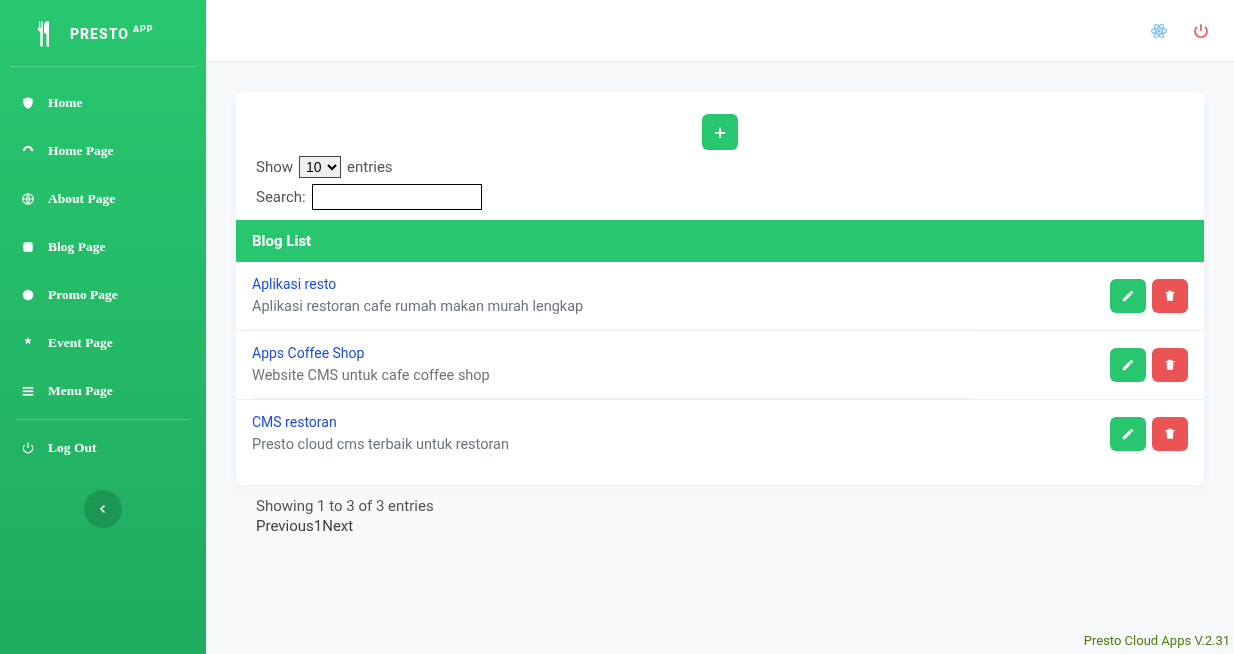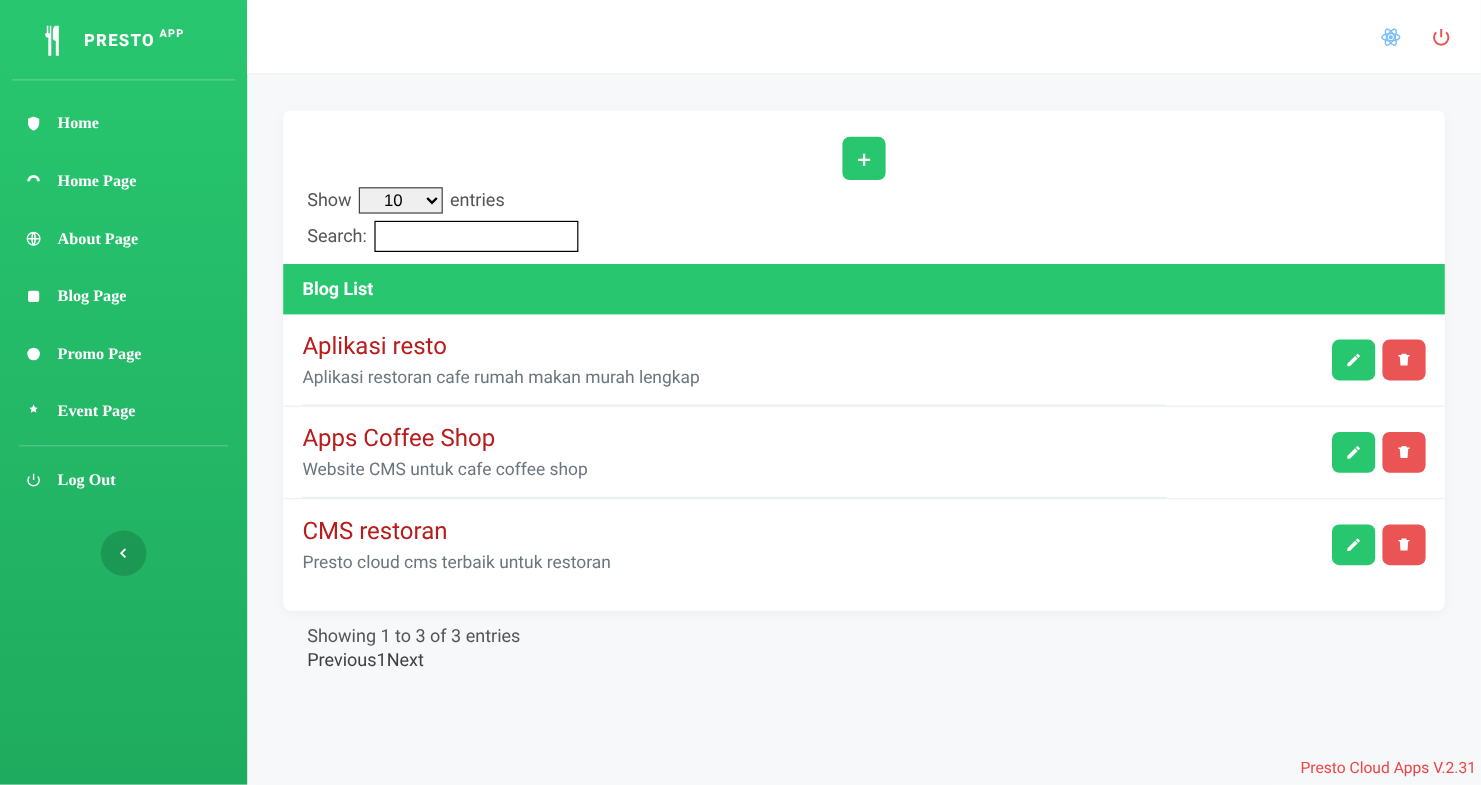--- a/index.html
+++ b/index.html
@@ -120,21 +120,21 @@
     cursor: pointer;
     color: #fff;
   }
   .btn-green { background: #28c76f; }
   .btn-red { background: #ea5455; }
   .btn-add { width: 36px; height: 36px; font-size: 18px; font-weight: 800; }
   .btn-sm { width: 36px; height: 34px; font-size: 14px; }
 
   .dt-controls { padding: 0 20px; font-size: 15px; color: #555; }
   .dt-row { display:flex; align-items:center; gap: 6px; margin-bottom: 6px; }
-  .dt-select { border: 1px solid #444; font-size: 14px; padding: 1px 16px; }
+  .dt-select { border: 1px solid #444; font-size: 14px; padding: 1px 2px; }
   .dt-search-input { border: 1.5px solid #000; width: 170px; height: 26px; font-size: 14px; padding: 2px 4px; }
 
   .list-header {
     background: #28c76f;
     color: #fff;
     font-weight: 700;
     font-size: 15px;
     padding: 12px 16px;
     margin: 10px 0 0 0;
   }
@@ -142,33 +142,33 @@
   .list-item {
     display: flex;
     align-items: center;
     padding: 14px 16px 14px 16px;
     border-bottom: 1px solid #eceff3;
     gap: 16px;
   }
   .list-item:last-child { border-bottom: none; }
   .item-text { flex: 0 0 auto; width: 720px; border-bottom: 1px solid #eceff3; padding-bottom: 14px; margin-bottom:-14px;}
   .list-item:last-child .item-text { border-bottom: none; }
-  .item-title { font-size: 20px; color: #b91c1c; margin-bottom: 6px; }
+  .item-title { font-size: 14px; color: #1d4ed8; margin-bottom: 6px; }
   .item-sub { font-size: 14.5px; color: #6c757d; }
   .item-actions { margin-left: auto; display: flex; gap: 6px; }
 
   .dt-info { padding: 12px 20px 0 20px; font-size: 15px; color: #555; }
   .dt-paginate { padding: 2px 20px 0 20px; font-size: 15px; }
   .dt-paginate a { color: #404040; text-decoration: none; cursor: pointer; }
 
   .footer {
     position: absolute;
     right: 4px; bottom: 6px;
     font-size: 13px;
-    color: #ef4444;
+    color: #4d7c0f;
   }
 
   
   svg { display:block; }
 </style>
 </head>
 <body>
 
 <aside class="sidebar">
   <div class="brand">
@@ -225,20 +225,30 @@
         </span>
       <span>Promo Page</span>
     </div>
     <div class="nav-item">
       <span class="ni-icon">
           <svg viewBox="0 0 24 24" width="14" height="14" fill="#fff">
             <path d="M12 2l2 4 4 .5-3 3 1 4-4-2-4 2 1-4-3-3 4-.5z"></path>
           </svg>
         </span>
       <span>Event Page</span>
+    </div>
+    <div class="nav-item">
+      <span class="ni-icon">
+          <svg viewBox="0 0 24 24" width="14" height="14" fill="#fff">
+            <rect x="3" y="5" width="18" height="3"></rect>
+            <rect x="3" y="11" width="18" height="3"></rect>
+            <rect x="3" y="17" width="18" height="3"></rect>
+          </svg>
+        </span>
+      <span>Menu Page</span>
     </div>
 
     <div class="nav-sep"></div>
 
     <div class="nav-item">
       <span class="ni-icon">
           <svg viewBox="0 0 24 24" width="14" height="14" fill="none" stroke="#fff" stroke-width="2">
             <path d="M12 3v9"></path>
             <path d="M6 7a8 8 0 1 0 12 0"></path>
           </svg>

